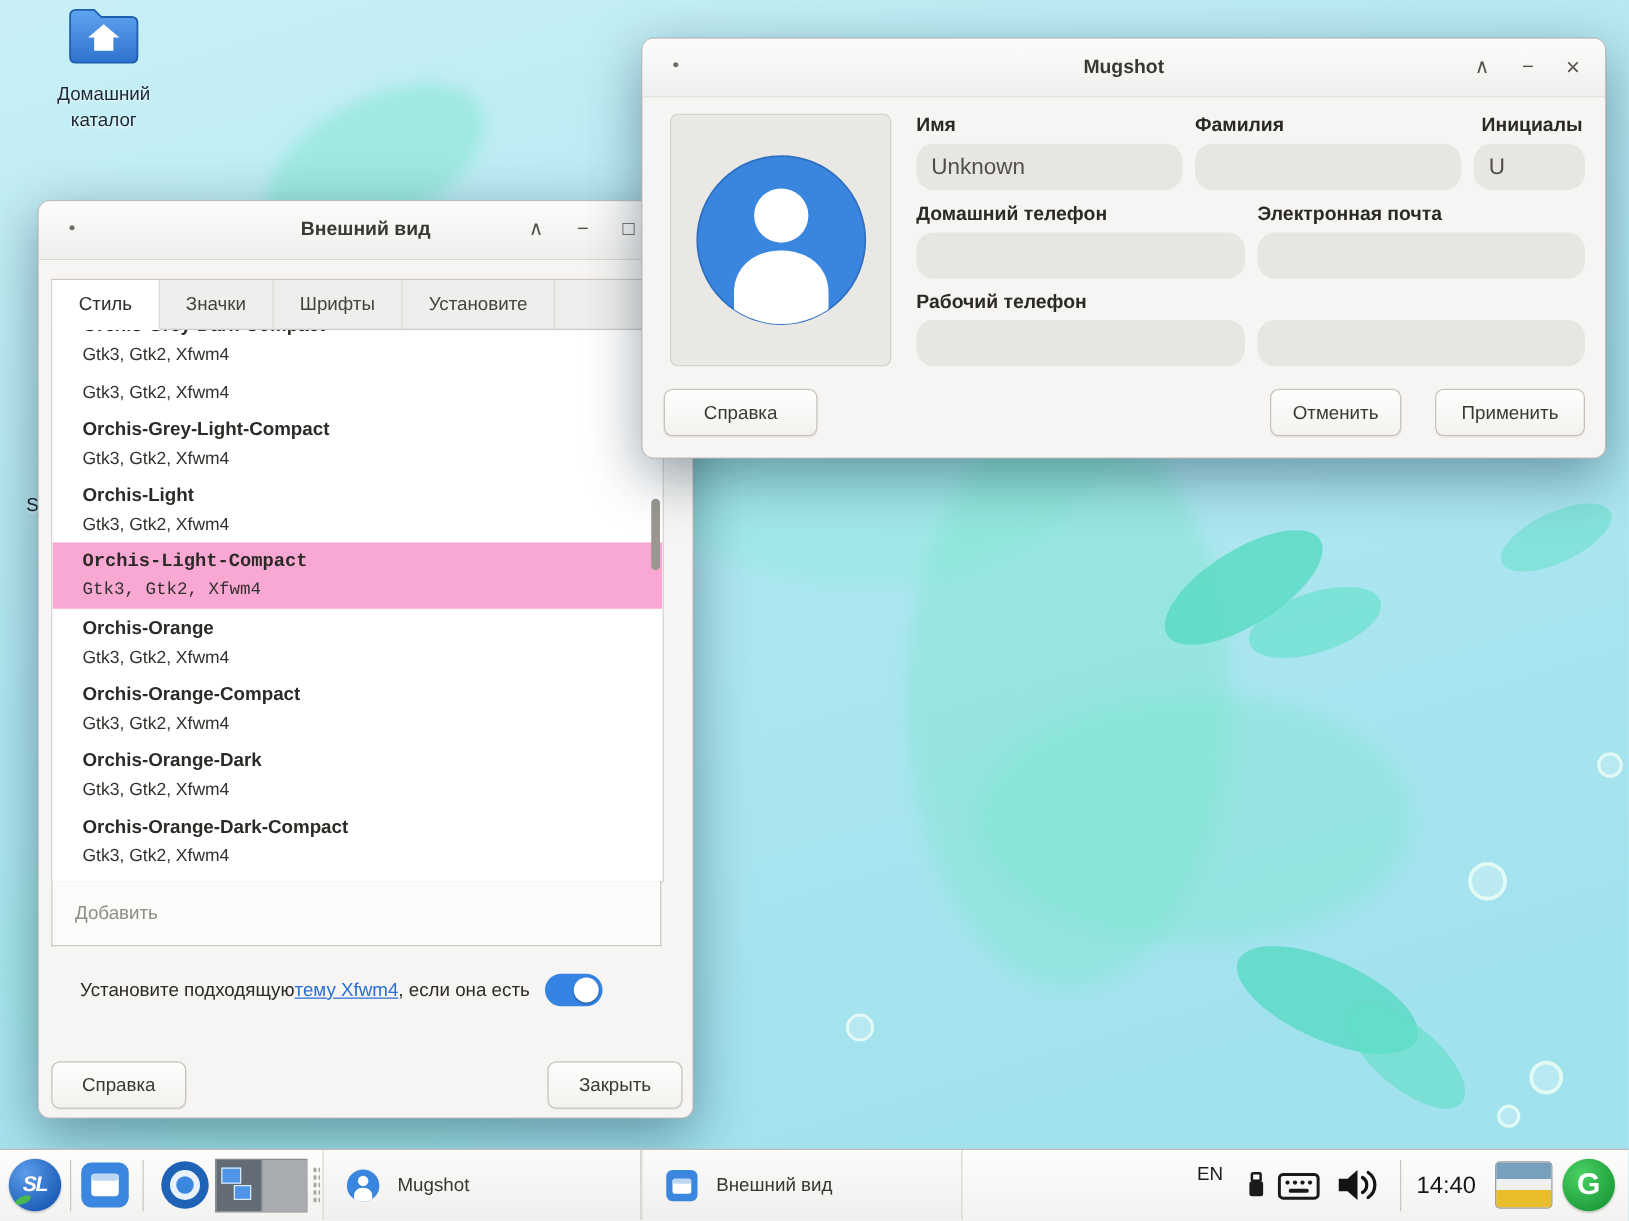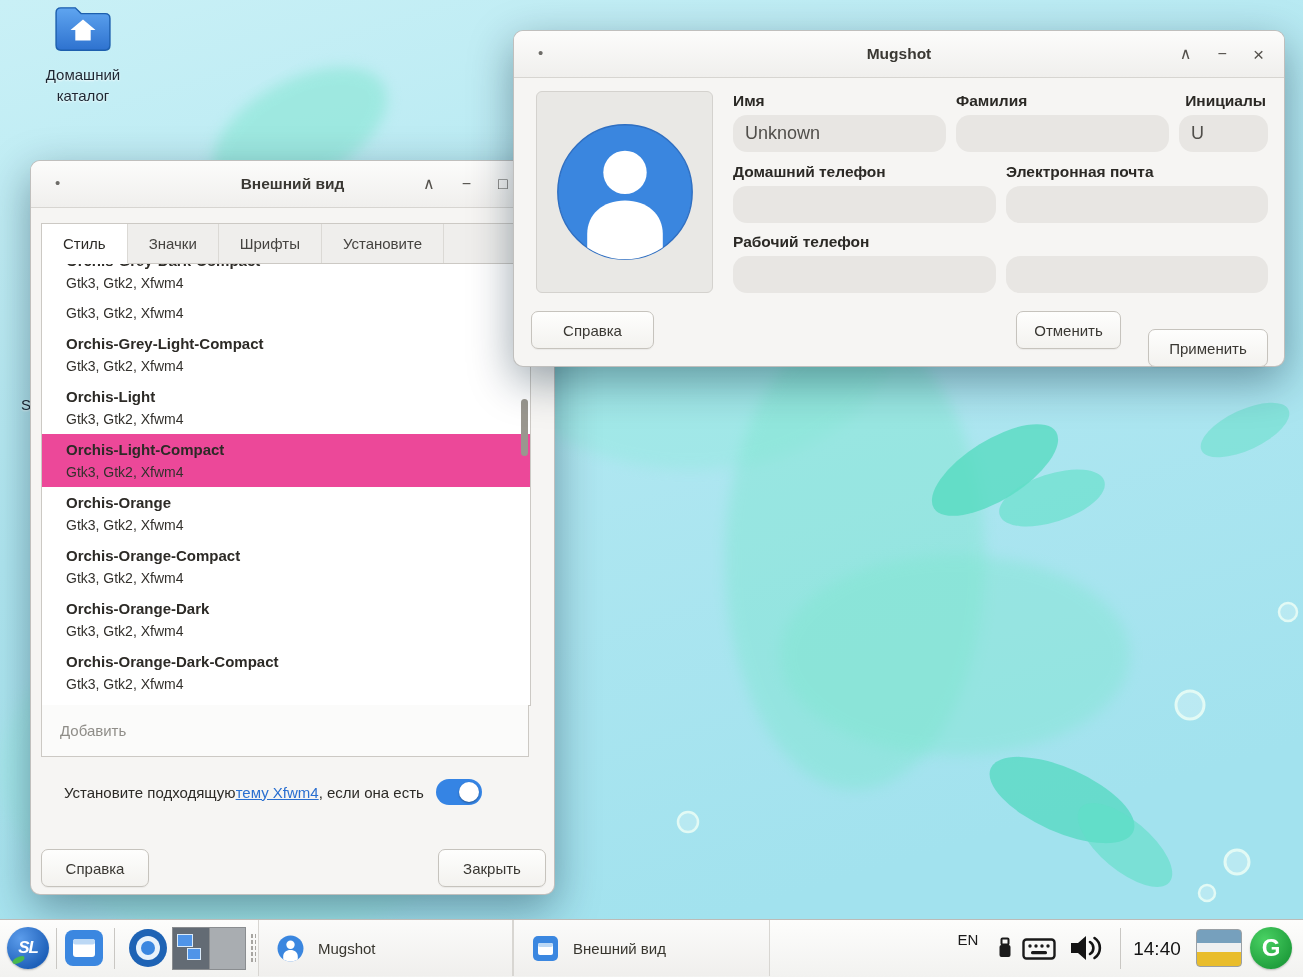--- a/index.html
+++ b/index.html
@@ -30,21 +30,21 @@
   #app-win{left:30px;top:160px;width:525px;height:735px;z-index:2;}
   .notebook{position:absolute;left:10px;top:62px;width:488px;border:1px solid #ccc9c4;background:#fff;}
   .tabbar{display:flex;background:#efeeec;border-bottom:1px solid #ccc9c4;height:40px;box-sizing:border-box;}
   .tab{padding:0 21px;line-height:39px;font-size:15px;color:#454340;border-right:1px solid #dbd9d5;}
   .tab.active{background:#fff;margin-bottom:-1px;border-bottom:1px solid #fff;color:#2d2b27;}
   .theme-list{height:441px;overflow:hidden;position:relative;background:#fff;}
   .theme-list-inner{margin-top:-19px;}
   .theme-item{padding:4px 0 4px 24px;}
   .theme-item .t-name{font-weight:bold;font-size:15px;line-height:23px;color:#2c2a26;}
   .theme-item .t-sub{font-size:14px;line-height:22px;color:#33312d;}
-  .theme-item.selected{background:#ec4899;}
+  .theme-item.selected{background:#f9a8d4;font-family:Liberation Mono, monospace;}
   .scroll-thumb{position:absolute;right:2px;top:135px;width:7px;height:57px;border-radius:4px;background:#9a978f;}
   .add-box{position:absolute;left:10px;top:544px;width:488px;height:52px;box-sizing:border-box;
        background:#fbfbfa;border:1px solid #ccc9c4;border-top:none;display:flex;align-items:center;}
   .add-box span{padding-left:18px;font-size:15px;color:#8f8d88;}
   .xfwm-row{position:absolute;left:33px;top:618px;width:482px;display:flex;align-items:center;
        font-size:15px;color:#2c2a26;}
   .xfwm-row a{color:#2a6fd0;text-decoration:underline;}
   .switch{margin-left:12px;width:46px;height:26px;border-radius:13px;background:#3584e4;position:relative;flex:none;}
   .switch::after{content:"";position:absolute;right:3px;top:3px;width:20px;height:20px;border-radius:50%;
        background:#fff;box-shadow:0 1px 2px rgba(0,0,0,.35);}
@@ -256,21 +256,21 @@
   <div class="input" style="left:219px;top:155px;width:263px;"></div>
   <div class="input" style="left:492px;top:155px;width:262px;"></div>
 
   <span class="flabel" style="left:219px;top:201px;">Рабочий телефон</span>
   <span class="flabel" style="left:492px;top:201px;margin-top:29px;">Факс</span>
   <div class="input" style="left:219px;top:225px;width:263px;"></div>
   <div class="input" style="left:492px;top:225px;width:262px;"></div>
 
   <div class="btn" style="left:17px;top:280px;width:123px;">Справка</div>
   <div class="btn" style="left:502px;top:280px;width:105px;">Отменить</div>
-  <div class="btn" style="left:634px;top:280px;width:120px;margin-top:18px;">Применить</div>
+  <div class="btn" style="left:634px;top:280px;width:120px;">Применить</div>
 </div>
 
 <div class="taskbar">
 
   <div class="tb-item" style="left:7px;top:7px;">
     <div class="sl-logo">
       <span>SL</span>
       <i class="sl-leaf"></i>
     </div>
   </div>

